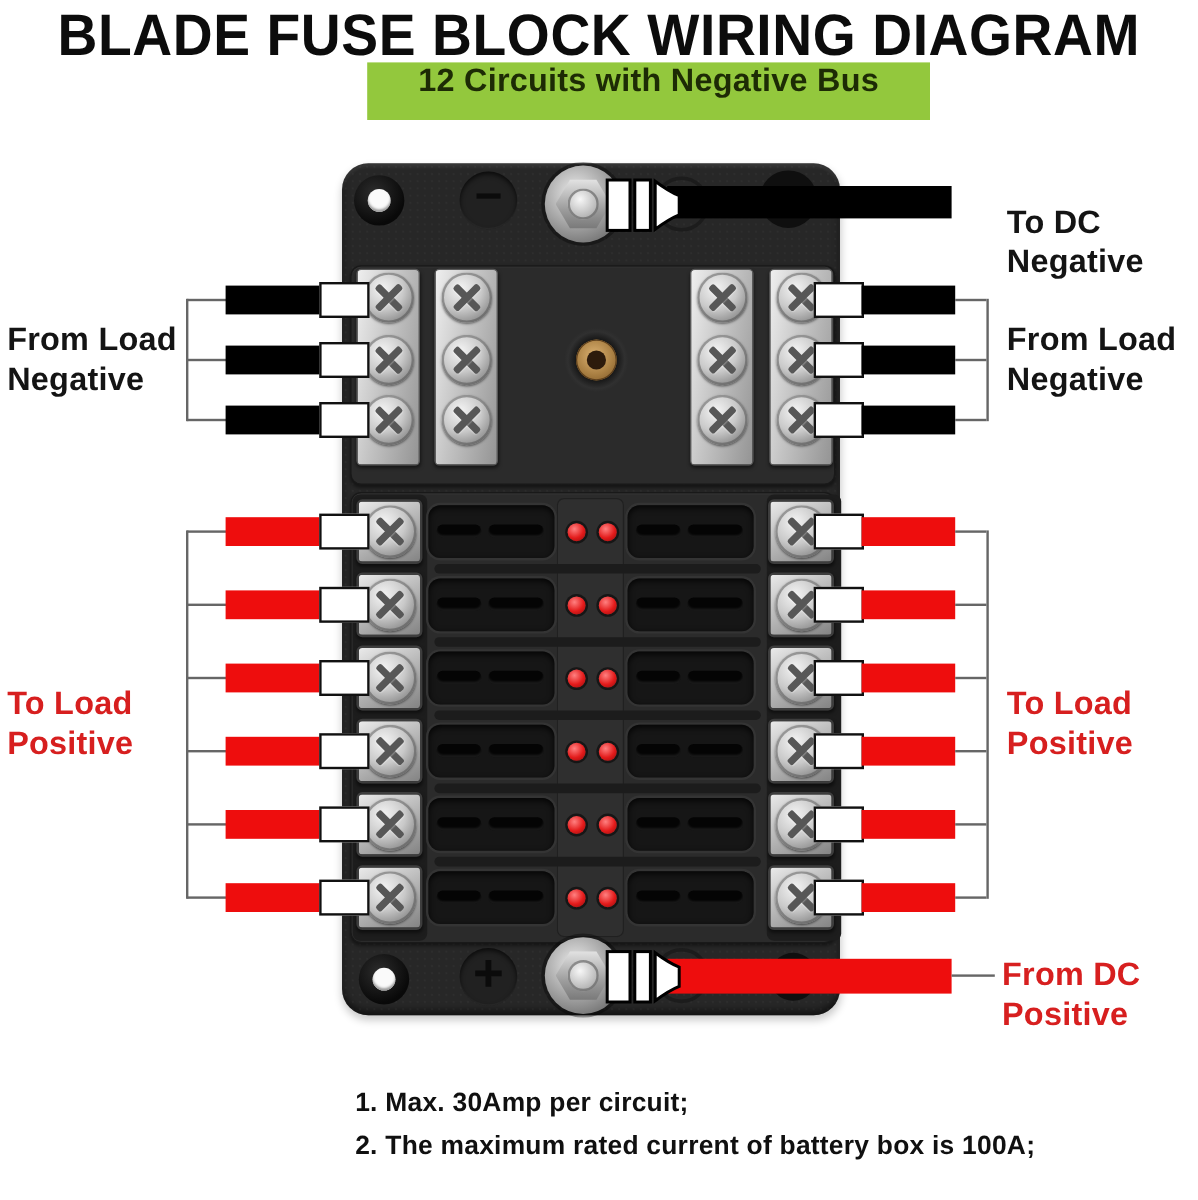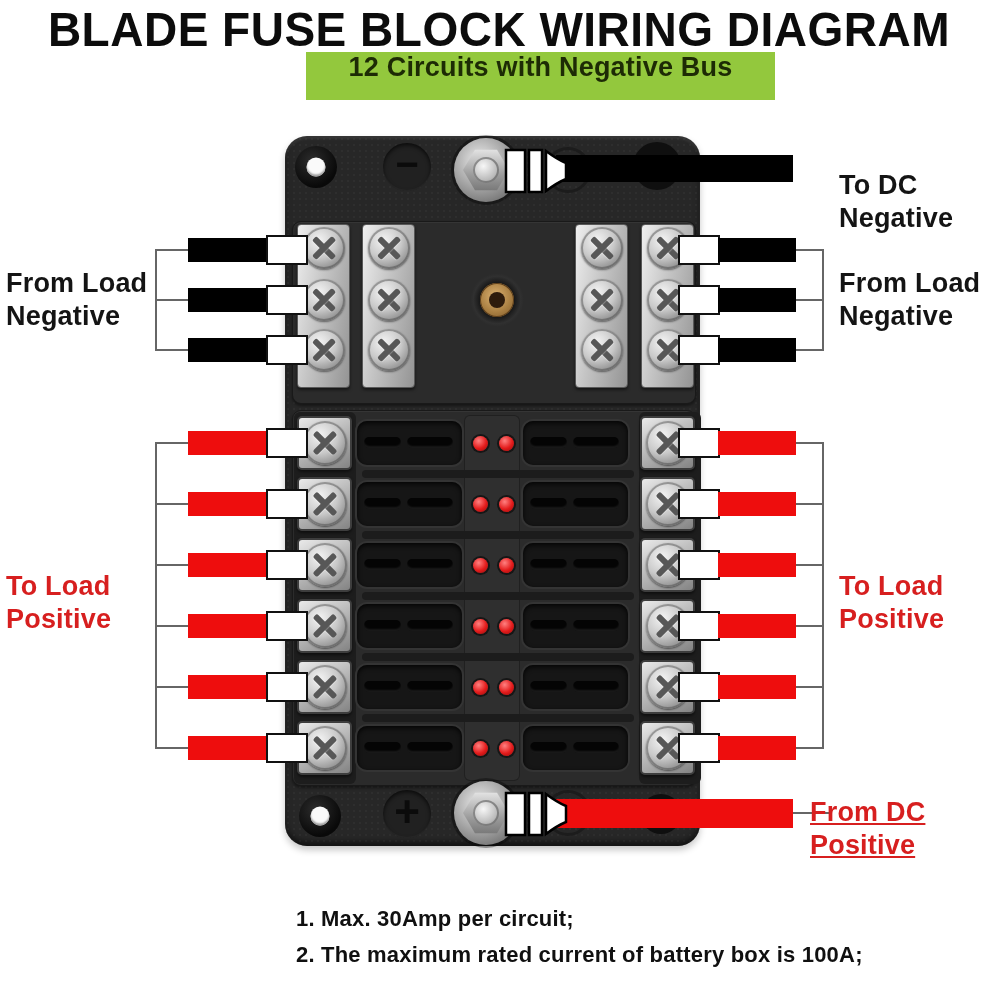--- a/index.html
+++ b/index.html
@@ -105,21 +105,21 @@
   #conn-top{left:504px;top:148px;} #conn-bottom{left:504px;top:791px;}
 
   
   .lbl{position:absolute;font-weight:bold;font-size:27px;line-height:33px;color:#141414;letter-spacing:.2px;}
   .lbl.red{color:var(--label-red,#d71f1f);}
   #lbl-dc-neg{left:839px;top:149px;margin-top:20px;}
   #lbl-fln-right{left:839px;top:267px;}
   #lbl-fln-left{left:6px;top:267px;}
   #lbl-tlp-left{left:6px;top:570px;}
   #lbl-tlp-right{left:839px;top:570px;}
-  #lbl-fdp{left:810px;top:796px;text-decoration:underline;}
+  #lbl-fdp{left:835px;top:796px;}
 
   
   #note-heading{position:absolute;left:45px;top:901px;font-size:29px;font-weight:bold;color:#101010;}
   .note-item{position:absolute;left:296px;font-size:22px;font-weight:bold;color:#101010;letter-spacing:.2px;}
   #note-1{top:906px;} #note-2{top:942px;text-align:center;} #note-3{top:975px;}
 </style>
 </head>
 <body>
 
 <div class="stage">

